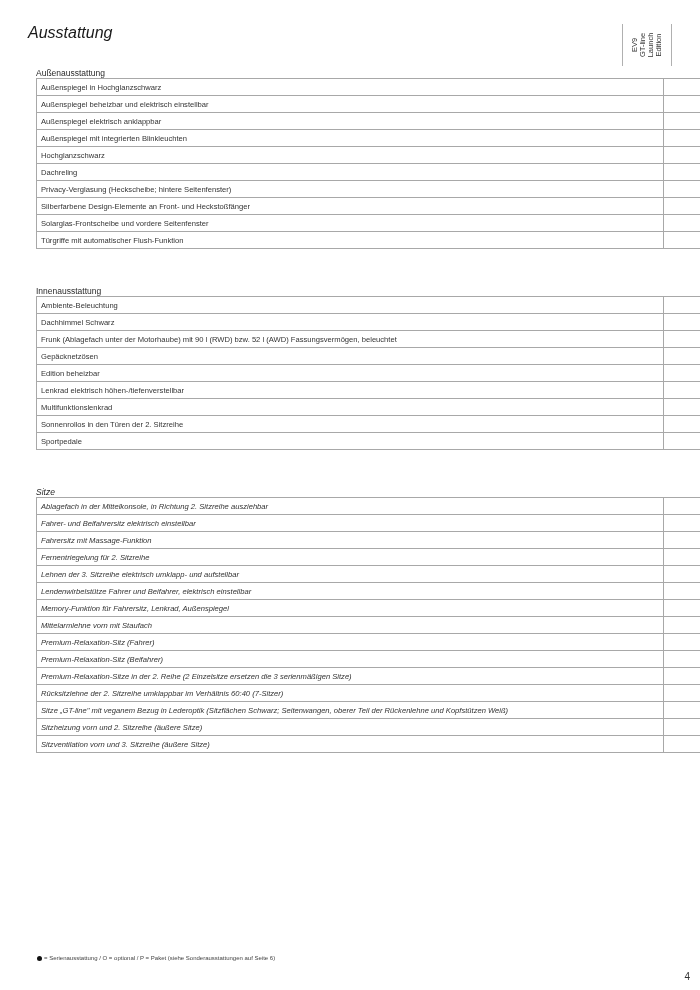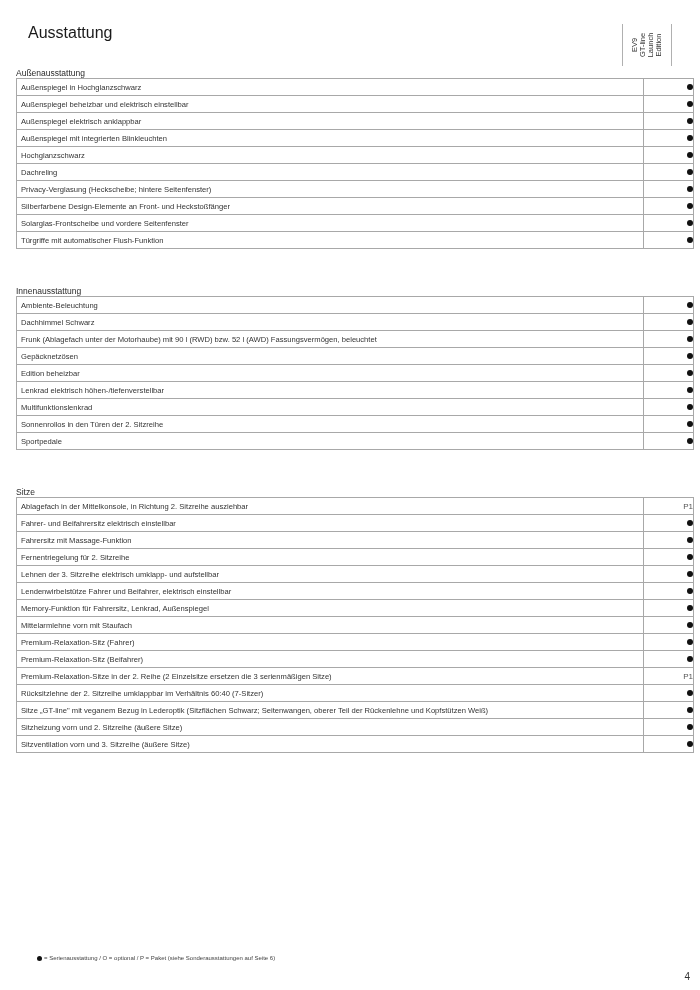--- a/index.html
+++ b/index.html
@@ -1,24 +1,24 @@
 <!DOCTYPE html>
 <html><head>
 <meta charset="utf-8">
 <style>
   html, body { margin:0; padding:0; background:#ffffff; }
   body { width:700px; height:990px; position:relative; overflow:hidden;
          font-family:"Liberation Sans", sans-serif; color:#2a2a2a; }
-  .title { position:absolute; left:28px; top:24px; font-size:16px; font-weight:normal; color:#1a1a1a; }
+  .title { position:absolute; left:28px; top:24px; font-size:16px; font-weight:normal; color:#1a1a1a;font-style:italic; }
   .col-head { position:absolute; left:622px; top:24px; width:50px; height:42px;
               border-left:1px solid #b0b0b0; border-right:1px solid #b0b0b0; box-sizing:border-box; }
   .col-head-text { position:absolute; left:50%; top:50%;
                    transform:translate(-50%,-50%) rotate(-90deg);
                    font-size:7.5px; line-height:8px; text-align:center; white-space:nowrap; color:#333; }
-  .section { position:absolute; left:16px; width:644px; }
+  .section { position:absolute; left:36px; width:644px; }
   .section-title { font-size:8.5px; color:#2a2a2a; height:10px; line-height:10px; margin-bottom:0px; }
   table { border-collapse:collapse; width:678px; table-layout:fixed; margin-top:0; }
   td { border:1px solid #a8a8a8; height:17px; padding:0 4px; font-size:7.6px; color:#333;
        white-space:nowrap; overflow:hidden; box-sizing:border-box; }
   td.val { width:50px; text-align:right; padding:0; font-size:8px; color:#555; }
   .dot { display:inline-block; width:6px; height:6px; border-radius:50%; background:#111; vertical-align:middle; }
   .footnote { position:absolute; left:37px; top:955px; font-size:6px; color:#444; }
   .footnote .dot { width:5px; height:5px; margin-right:2px; }
   .pagenum { position:absolute; right:10px; top:971px; font-size:10px; color:#333; }
 </style>
@@ -121,21 +121,21 @@
           <td class="val"><span class="dot"></span></td>
         </tr>
         <tr>
           <td>Sportpedale</td>
           <td class="val"><span class="dot"></span></td>
         </tr>
       </tbody>
     </table>
 </div>
 
-<div class="section" style="top:487px;">
+<div class="section" style="top:487px;font-style:italic;">
   <div class="section-title">Sitze</div>
   <table>
       <tbody>
         <tr>
           <td>Ablagefach in der Mittelkonsole, in Richtung 2. Sitzreihe ausziehbar</td>
           <td class="val">P1</td>
         </tr>
         <tr>
           <td>Fahrer- und Beifahrersitz elektrisch einstellbar</td>
           <td class="val"><span class="dot"></span></td>

